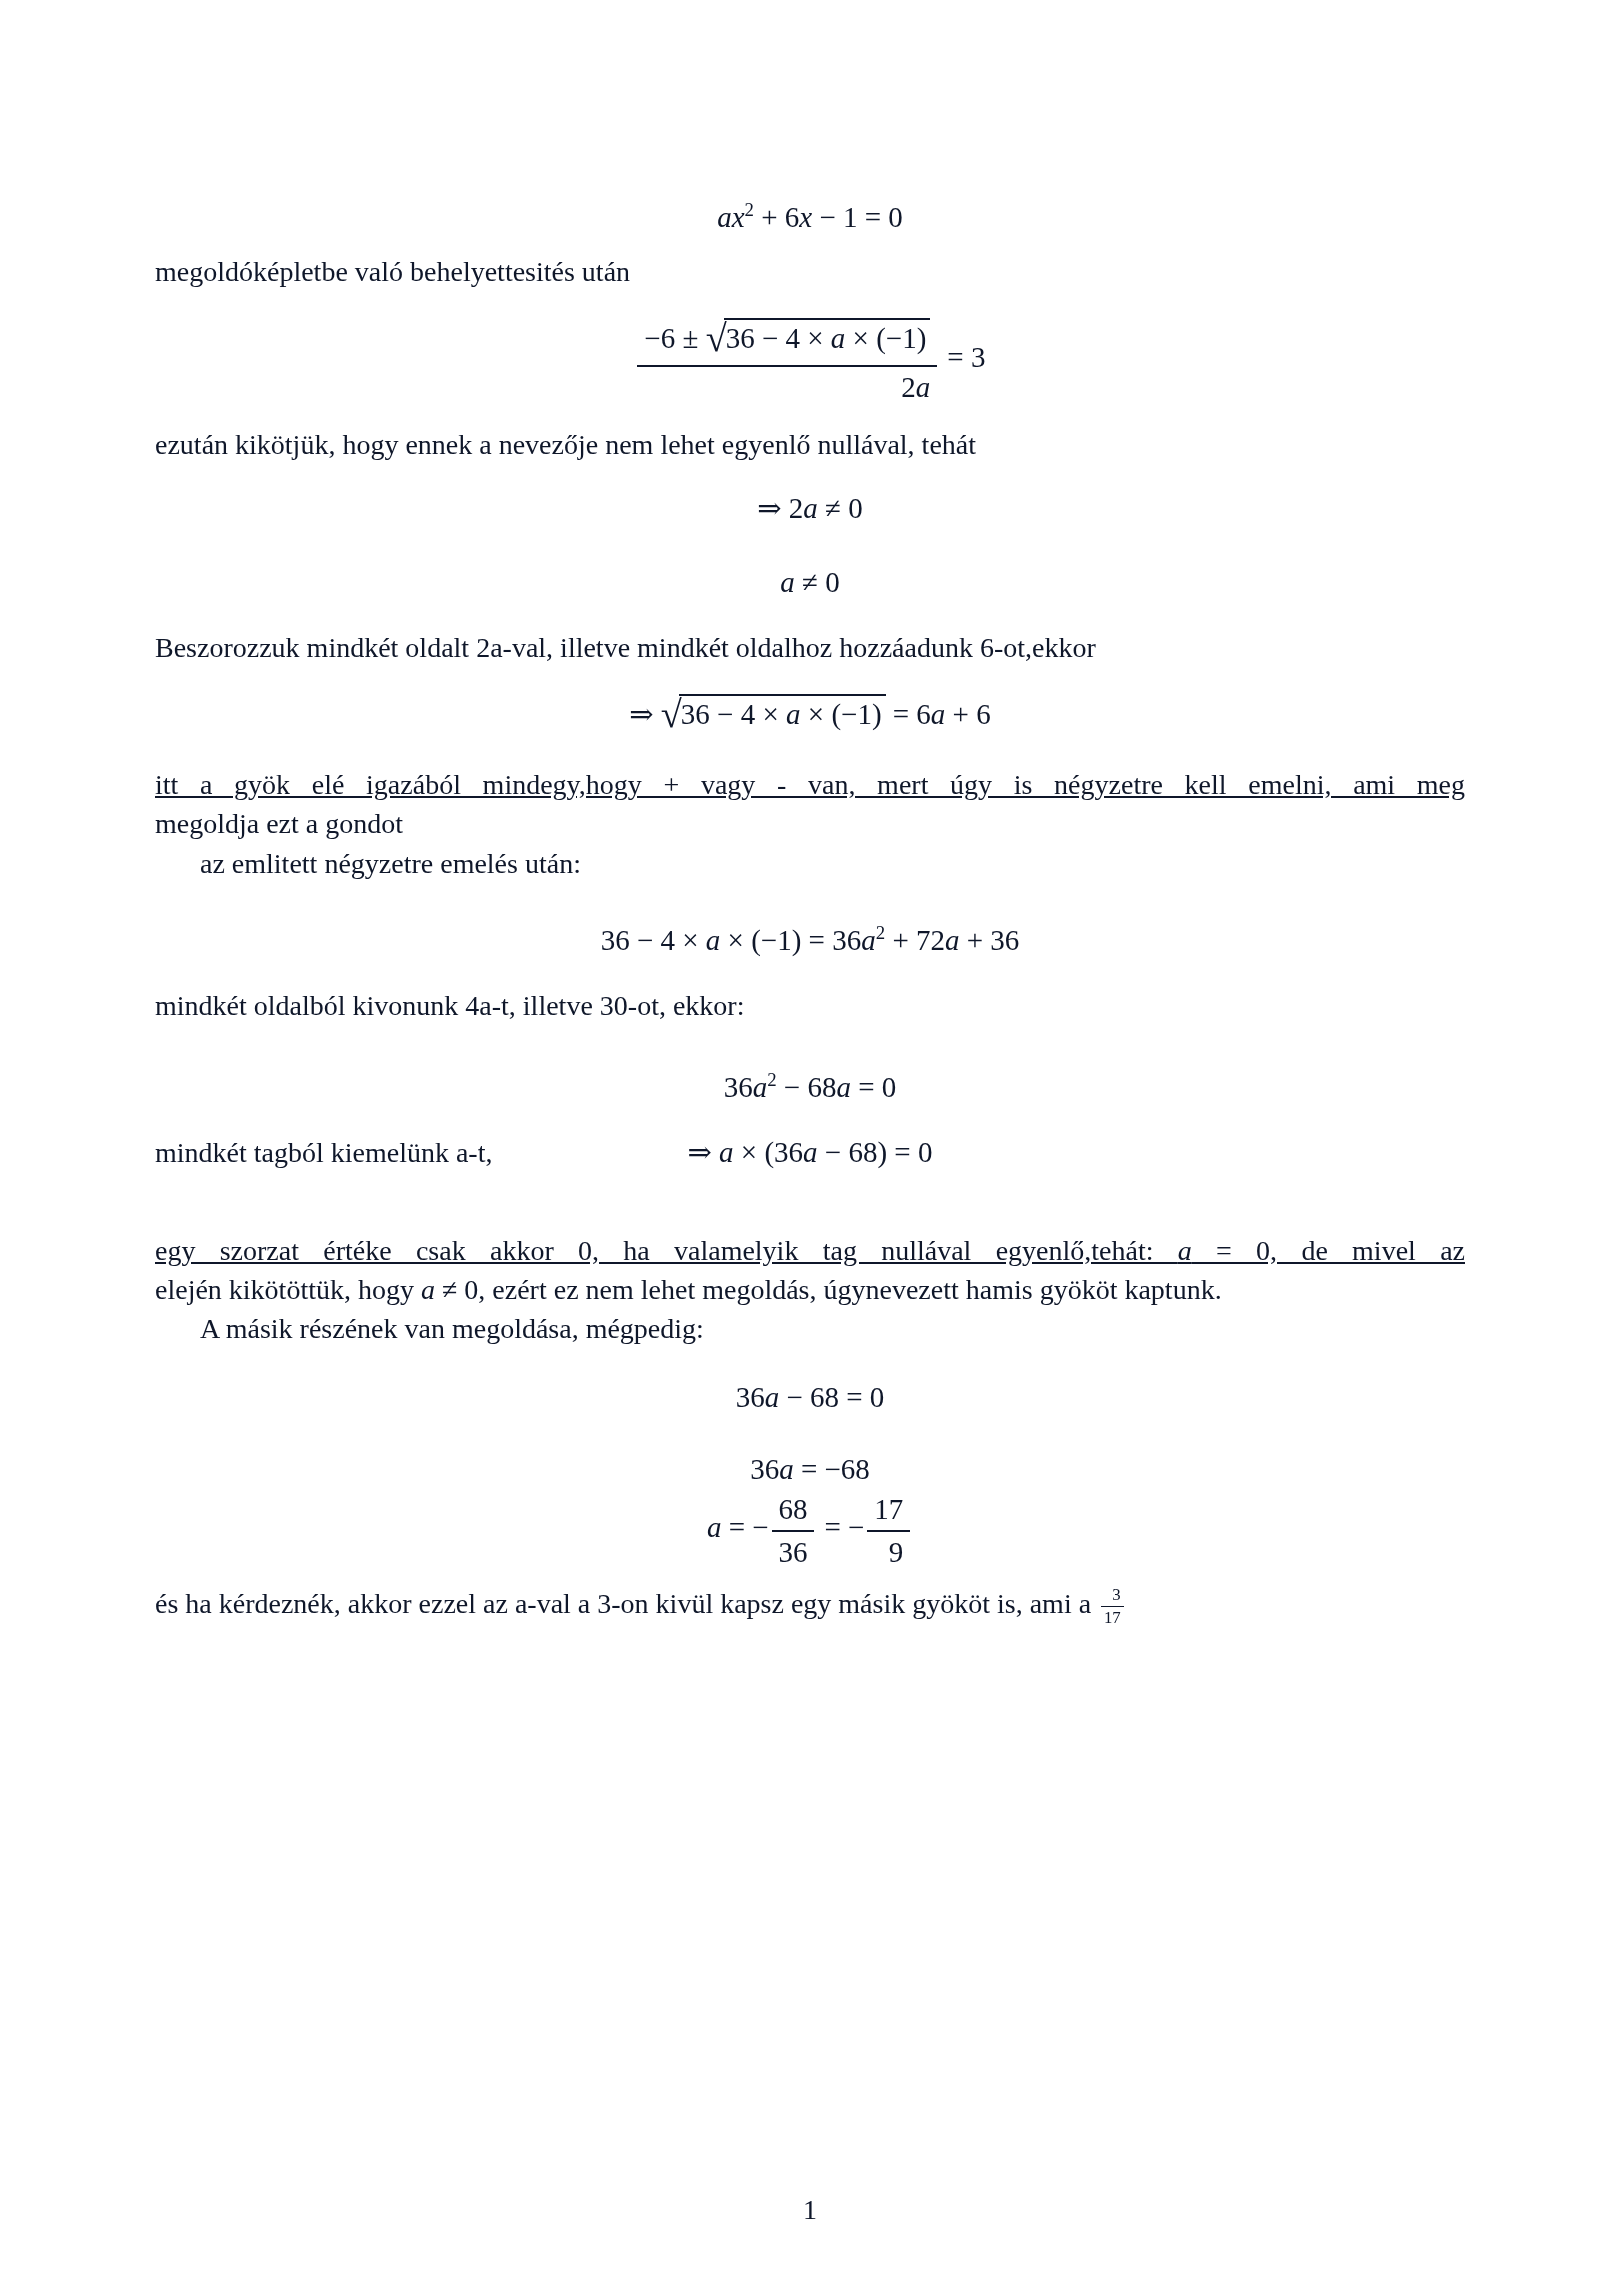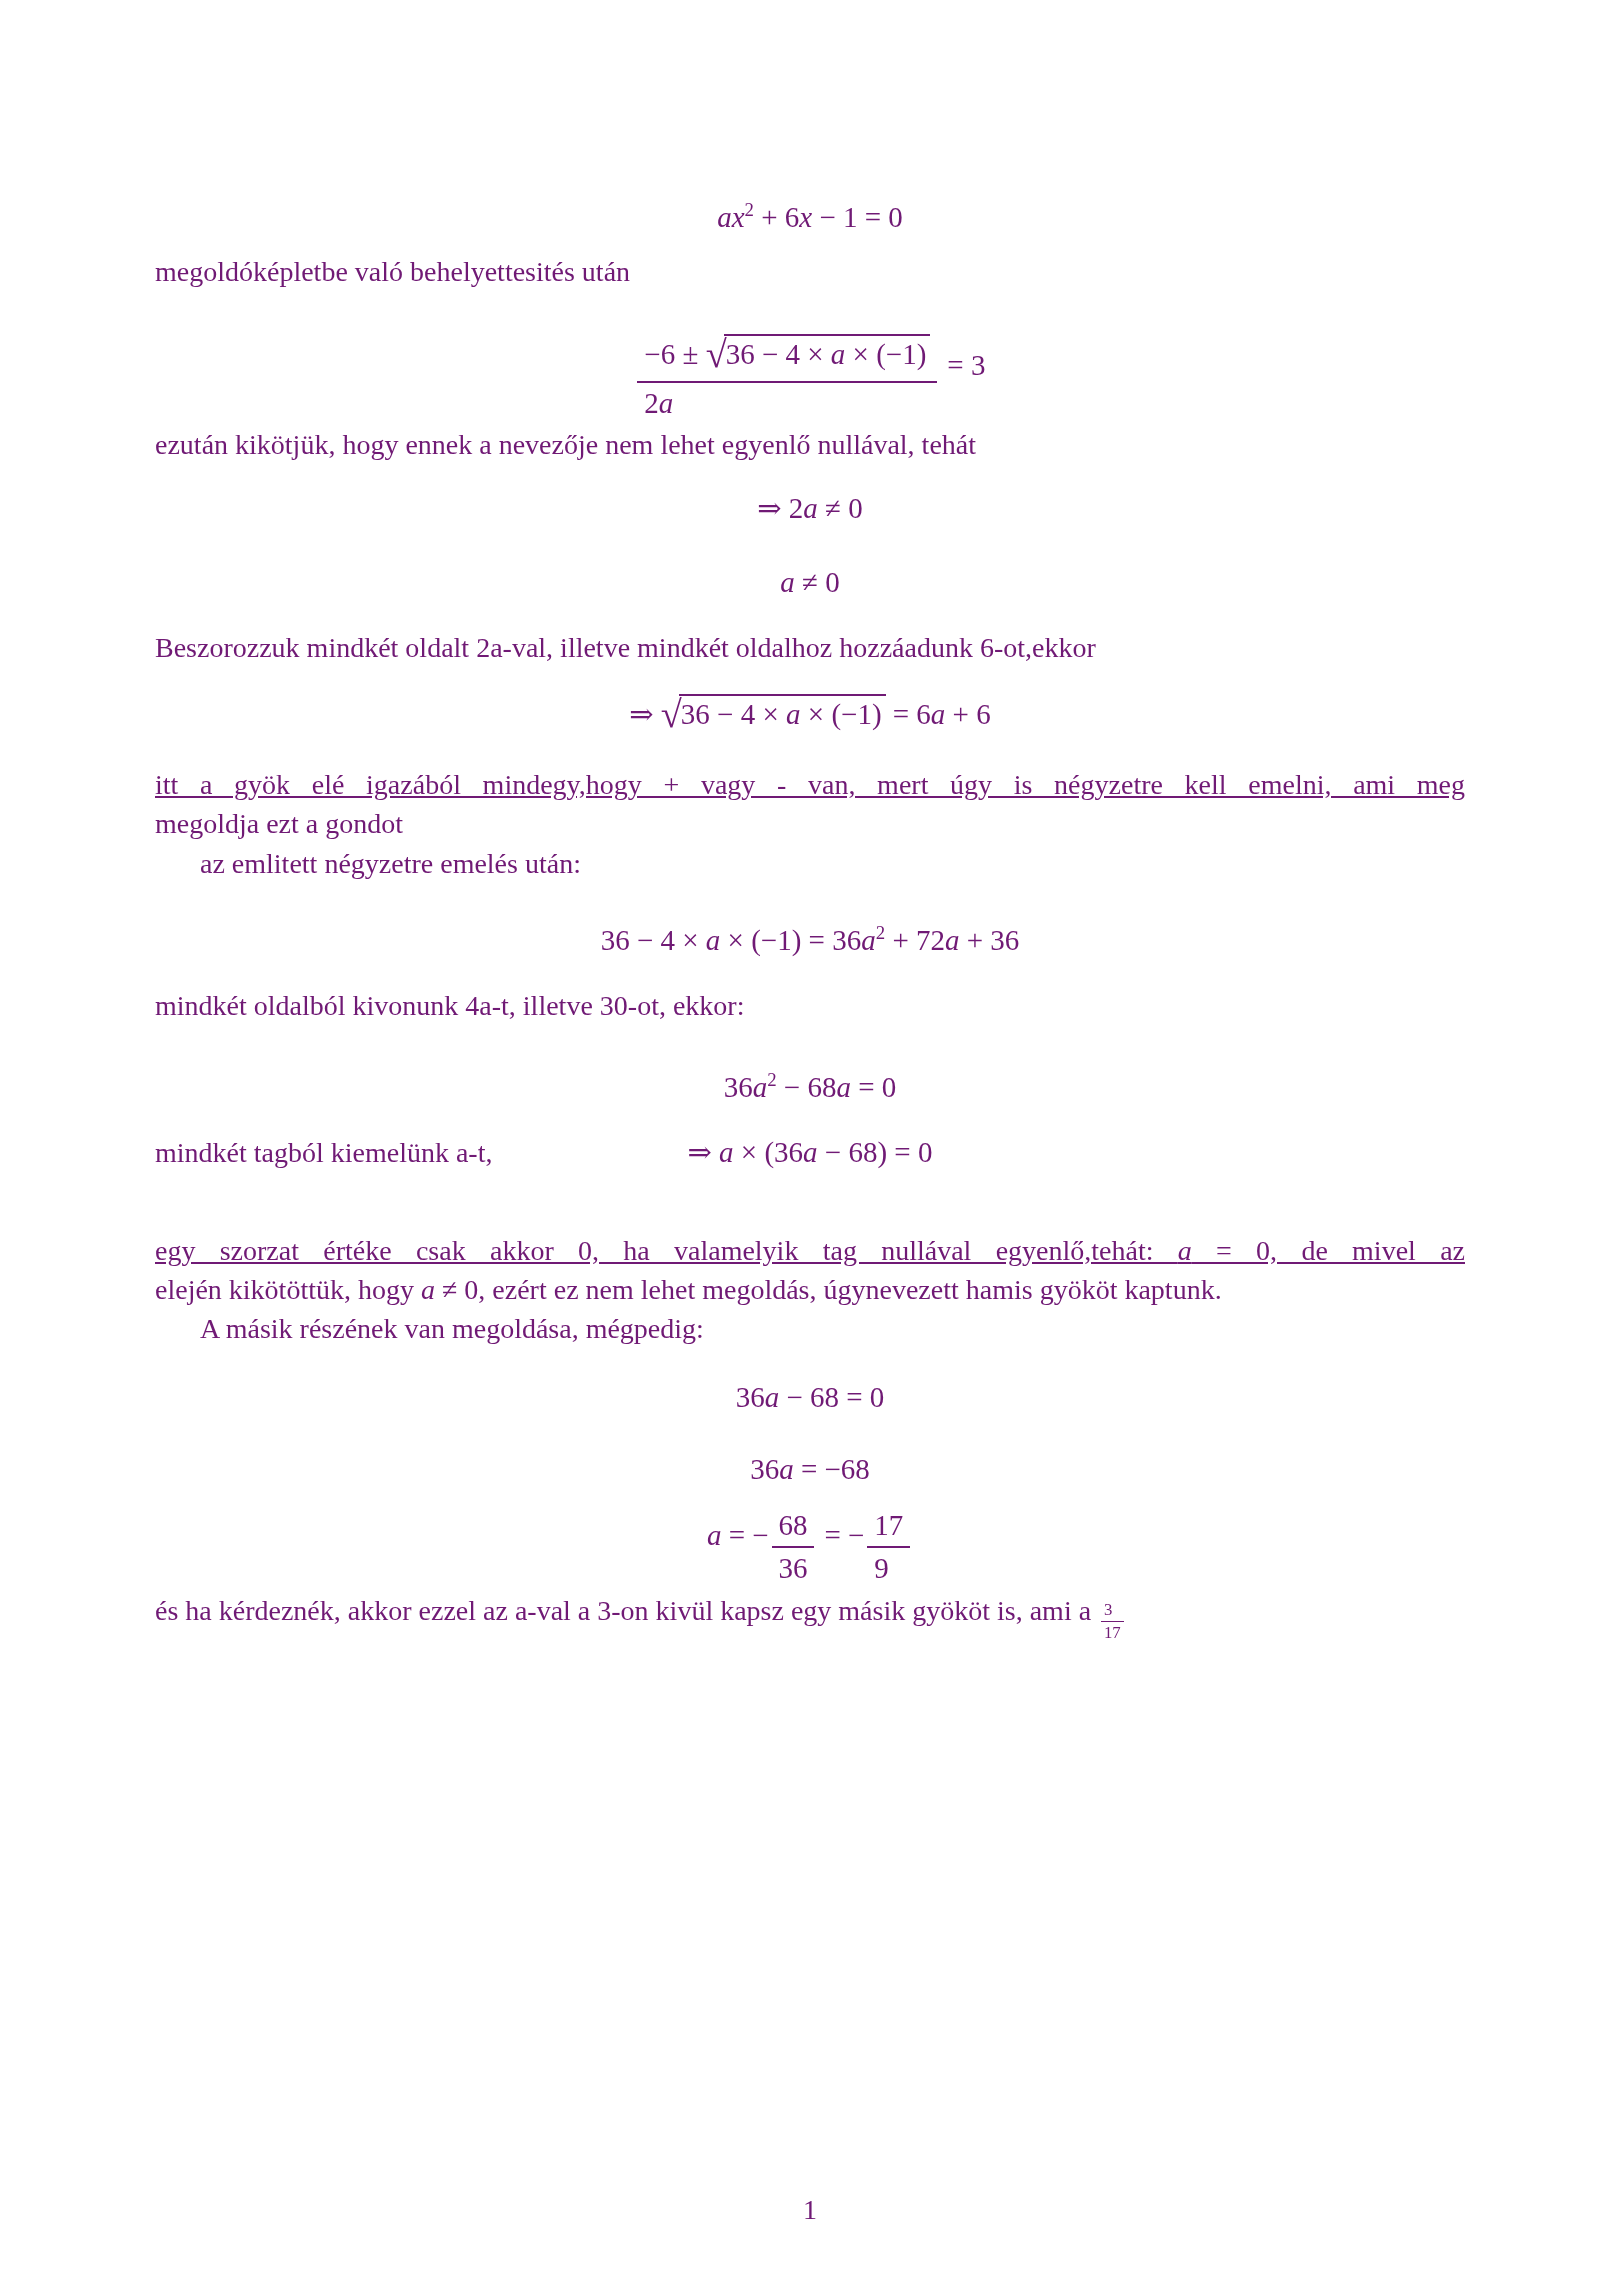--- a/index.html
+++ b/index.html
@@ -1,31 +1,31 @@
 <!DOCTYPE html>
 <html><head>
 <meta charset="utf-8">
 <style>
   html,body { margin:0; padding:0; background:#ffffff; }
   .page {
     position:relative; width:1620px; height:2293px; background:#ffffff;
-    font-family:"Liberation Serif","DejaVu Serif",serif; color:#701a75;
+    font-family:"Liberation Serif","DejaVu Serif",serif; color:#0f172a;
     margin:0 auto; overflow:hidden;
   }
   .eq, .para { position:absolute; left:155px; width:1310px; }
   .eq   { text-align:center; font-size:29px; line-height:39px; }
   .para { font-size:28px; line-height:39px; text-align:justify; }
   .line { display:block; }
   .stretch { text-align-last:justify;text-decoration:underline; }
   .indent  { text-indent:45px; }
   
   .mi   { font-style:italic; }
   .mn   { font-style:normal; }
   .msup { font-size:0.65em; vertical-align:0.6em; }
-  .frac { display:inline-block; vertical-align:middle; text-align:left; padding:0 2.9px;margin-top:16px; }
+  .frac { display:inline-block; vertical-align:middle; text-align:right; padding:0 2.9px; }
   .fnum { display:block; padding:0 6.9px 2.9px; border-bottom:2px solid currentColor; line-height:1.2; }
   .fden { display:block; padding:2.9px 6.9px 0; line-height:1.2; }
   .tfrac { font-size:0.6em; }
   .tfrac .fnum { border-bottom-width:1.5px; padding:0 2.9px 1px; }
   .tfrac .fden { padding:1px 2.9px 0; }
   .sqrt  { display:inline; white-space:nowrap; }
   .rsign { font-size:1.32em; vertical-align:-0.09em; margin-right:-2px; letter-spacing:-1px; }
   .rad   { border-top:2px solid currentColor; padding:2px 3.9px 0 2px; }
 </style>
 </head>

